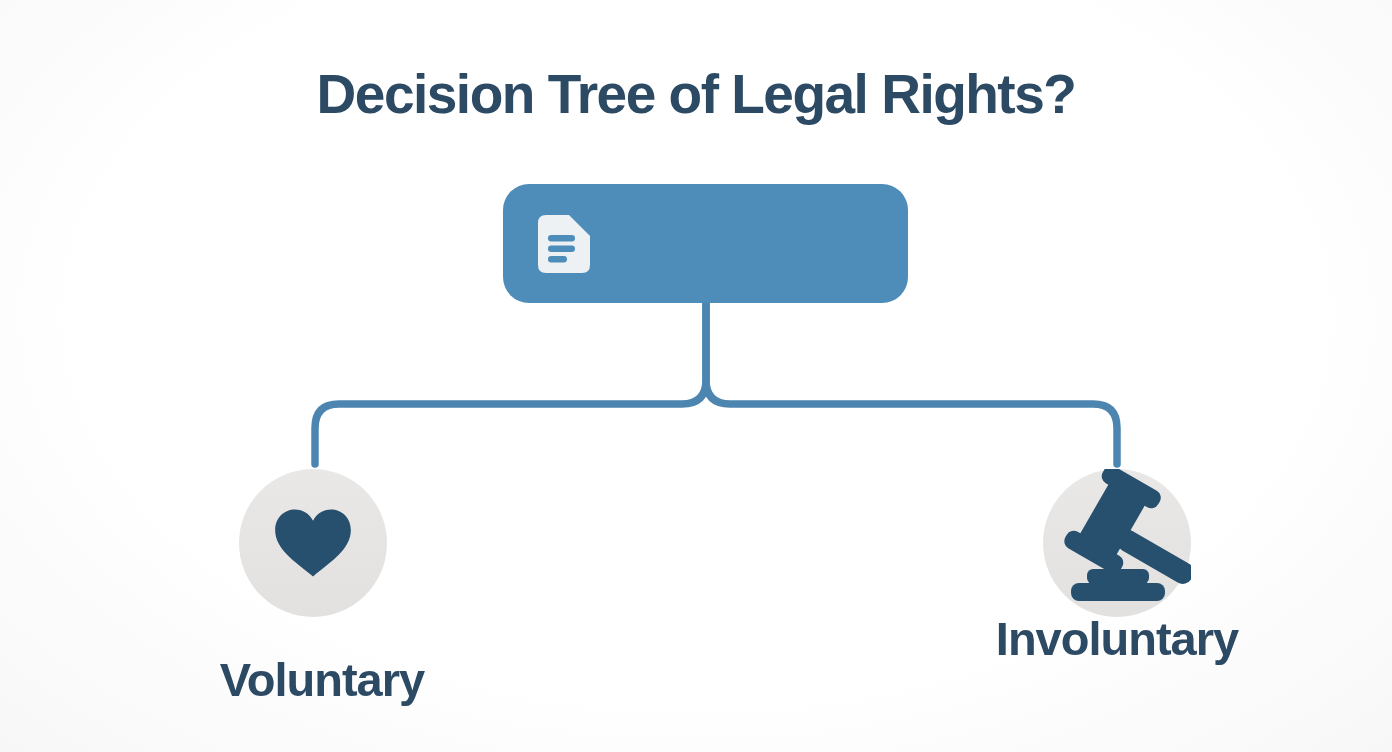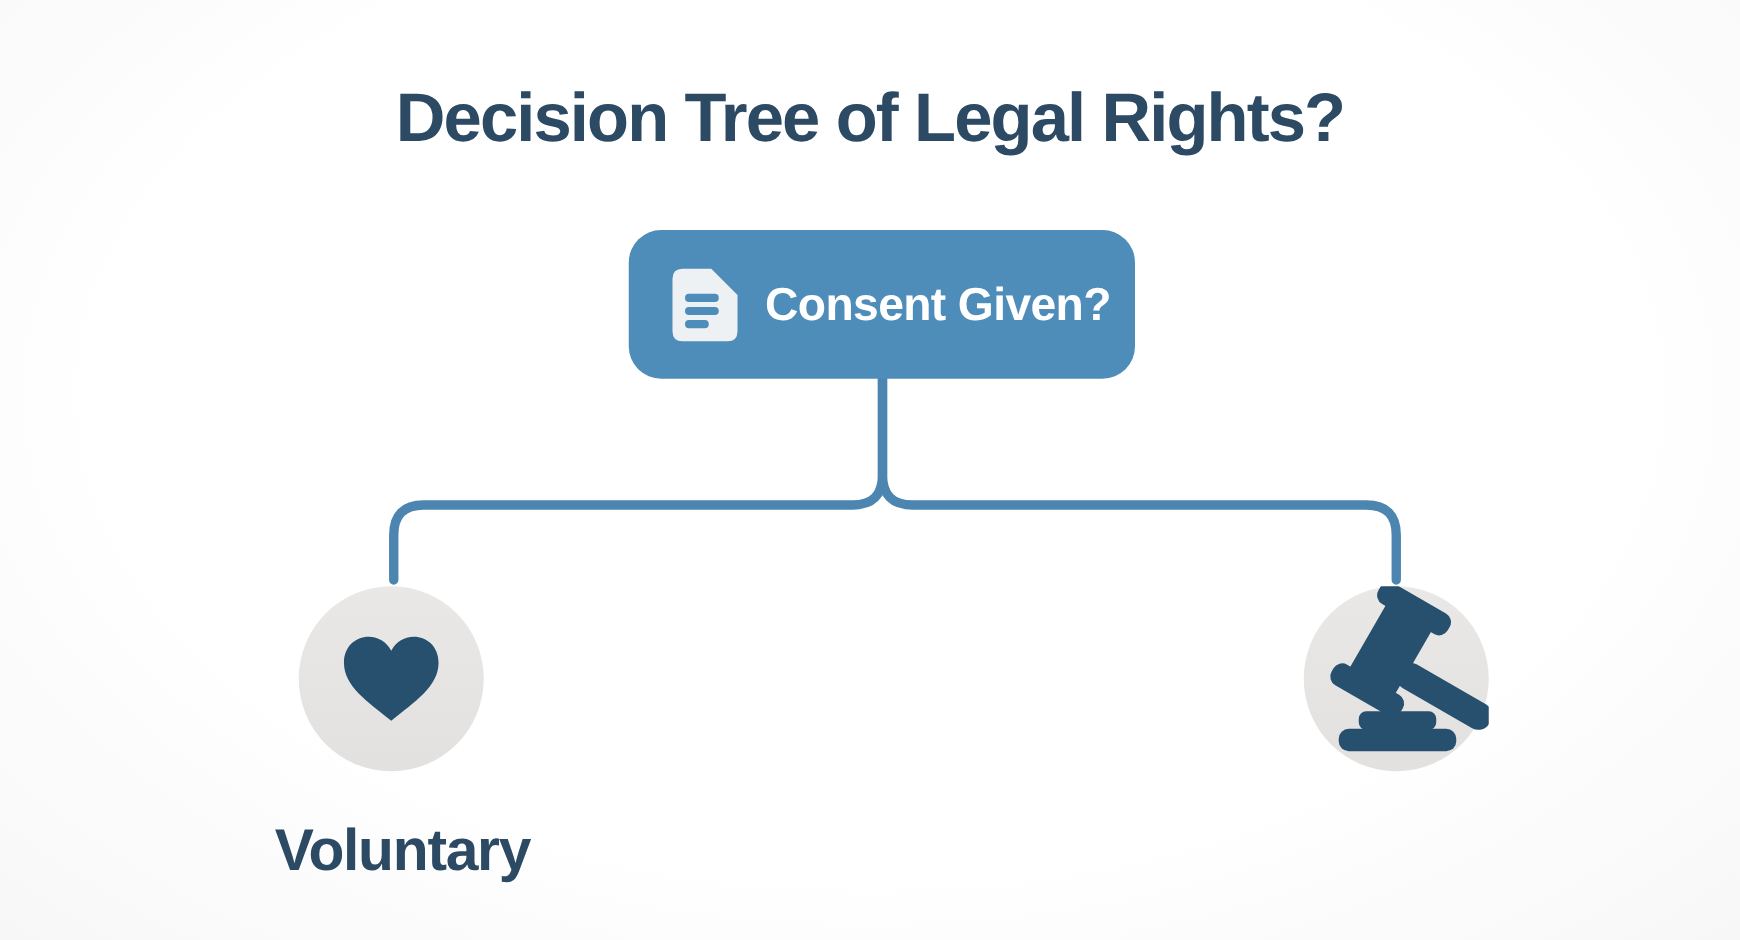--- a/index.html
+++ b/index.html
@@ -83,21 +83,20 @@
 
   <div class="root-node">
     <span style="display:flex;">
       <svg width="54" height="60" viewBox="0 0 54 60">
         <path d="M9,1 H32 L53,22 V51 Q53,59 45,59 H9 Q1,59 1,51 V9 Q1,1 9,1 Z" fill="#eef1f3"></path>
         <rect x="11" y="21" width="27" height="6.5" rx="3.2" fill="#4e8cba"></rect>
         <rect x="11" y="31.5" width="27" height="6.5" rx="3.2" fill="#4e8cba"></rect>
         <rect x="11" y="42" width="19" height="6.5" rx="3.2" fill="#4e8cba"></rect>
       </svg>
     </span>
-    <span class="root-label">Consent Given?</span>
   </div>
 
   <div class="branch-circle circle-left">
     <span style="display:flex;">
       <svg width="86" height="78" viewBox="0 0 100 90">
         <path d="M50,84 C28,66 6,52 6,30 C6,15 17,6 29,6 C38,6 46,11 50,19
                  C54,11 62,6 71,6 C83,6 94,15 94,30 C94,52 72,66 50,84 Z" fill="#26506e"></path>
       </svg>
     </span>
   </div>
@@ -112,14 +111,15 @@
           <rect x="-32" y="-58" width="64" height="19" rx="8" fill="#26506e"></rect>
           <rect x="-32" y="17" width="64" height="19" rx="8" fill="#26506e"></rect>
           <rect x="14" y="-11" width="84" height="22" rx="10" fill="#26506e"></rect>
         </g>
 
         <rect x="44" y="100" width="62" height="15" rx="6" fill="#26506e"></rect>
         <rect x="28" y="114" width="94" height="18" rx="8" fill="#26506e"></rect>
       </svg>
     </span>
   </div>
+  <div class="branch-label label-right">Involuntary</div>
 
 </div>
 
 </body></html>

